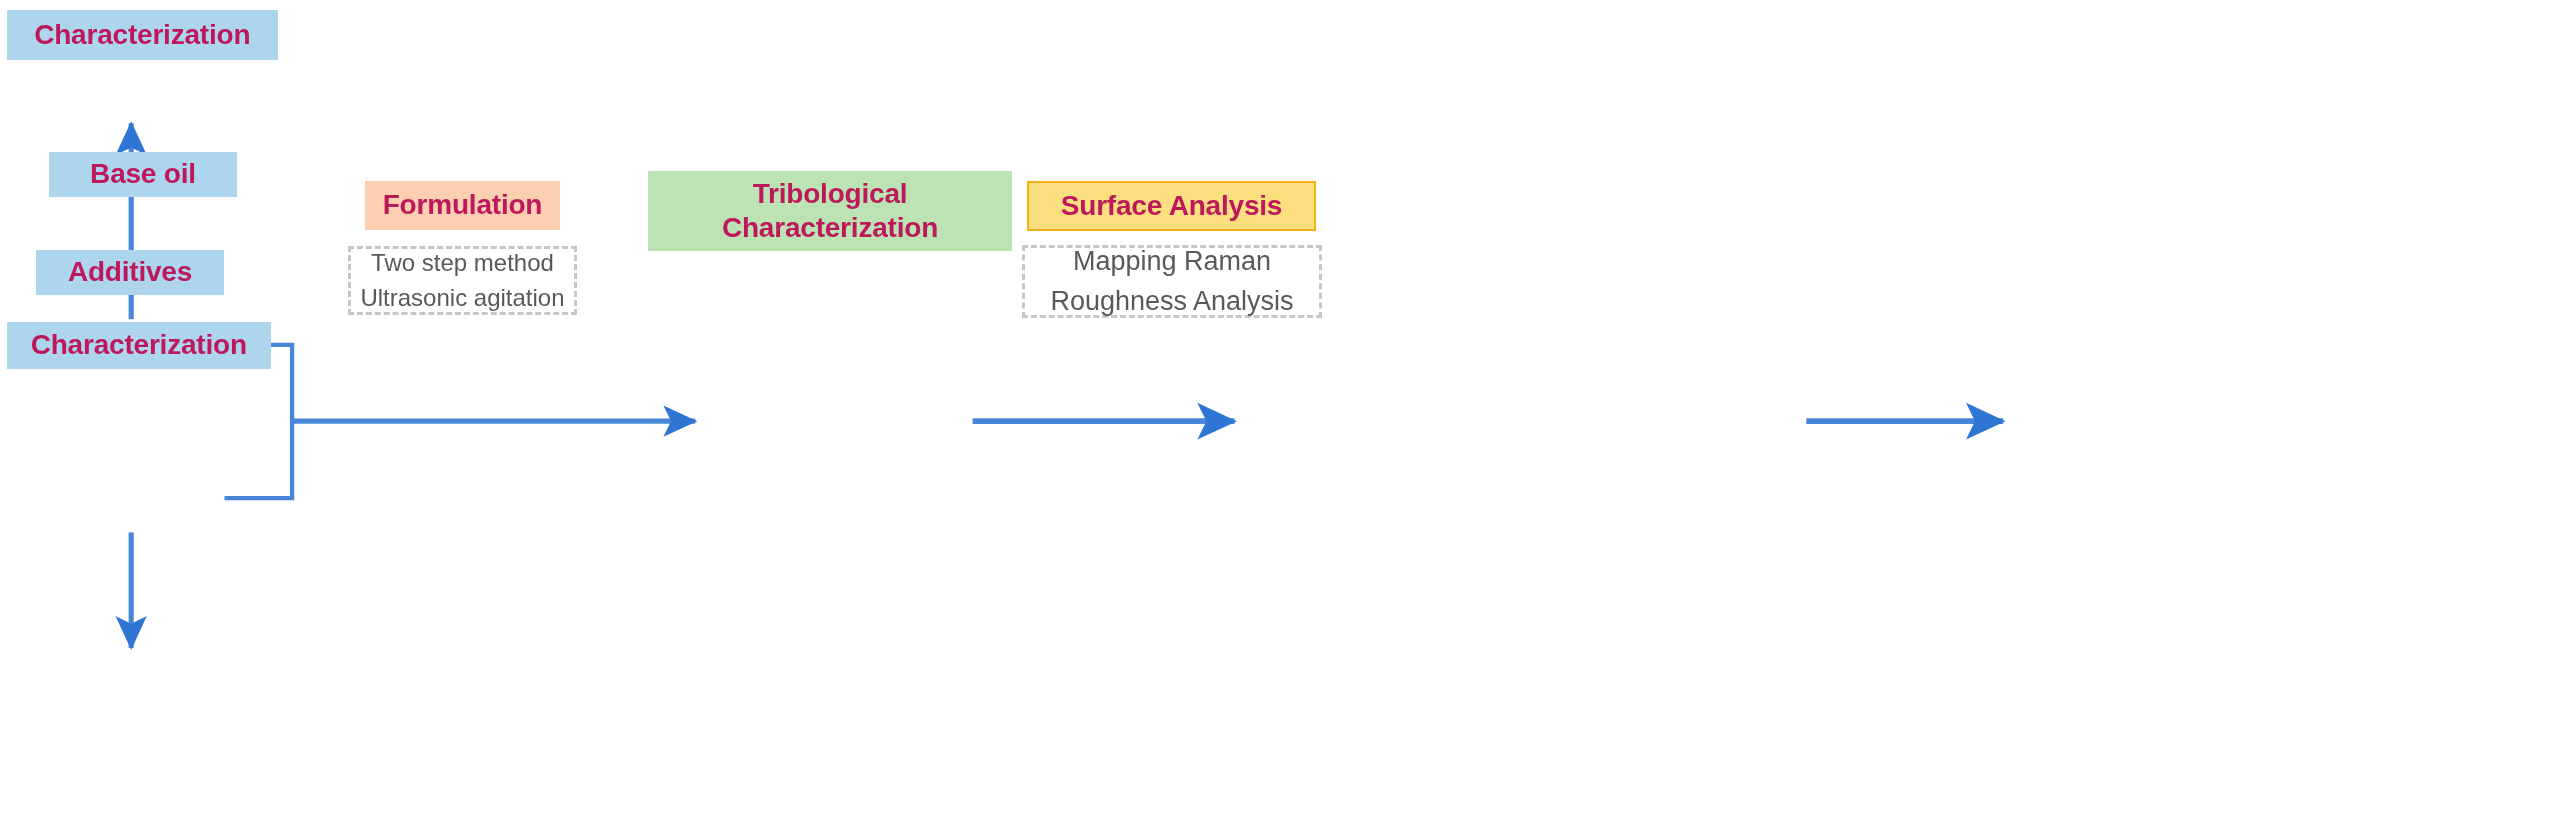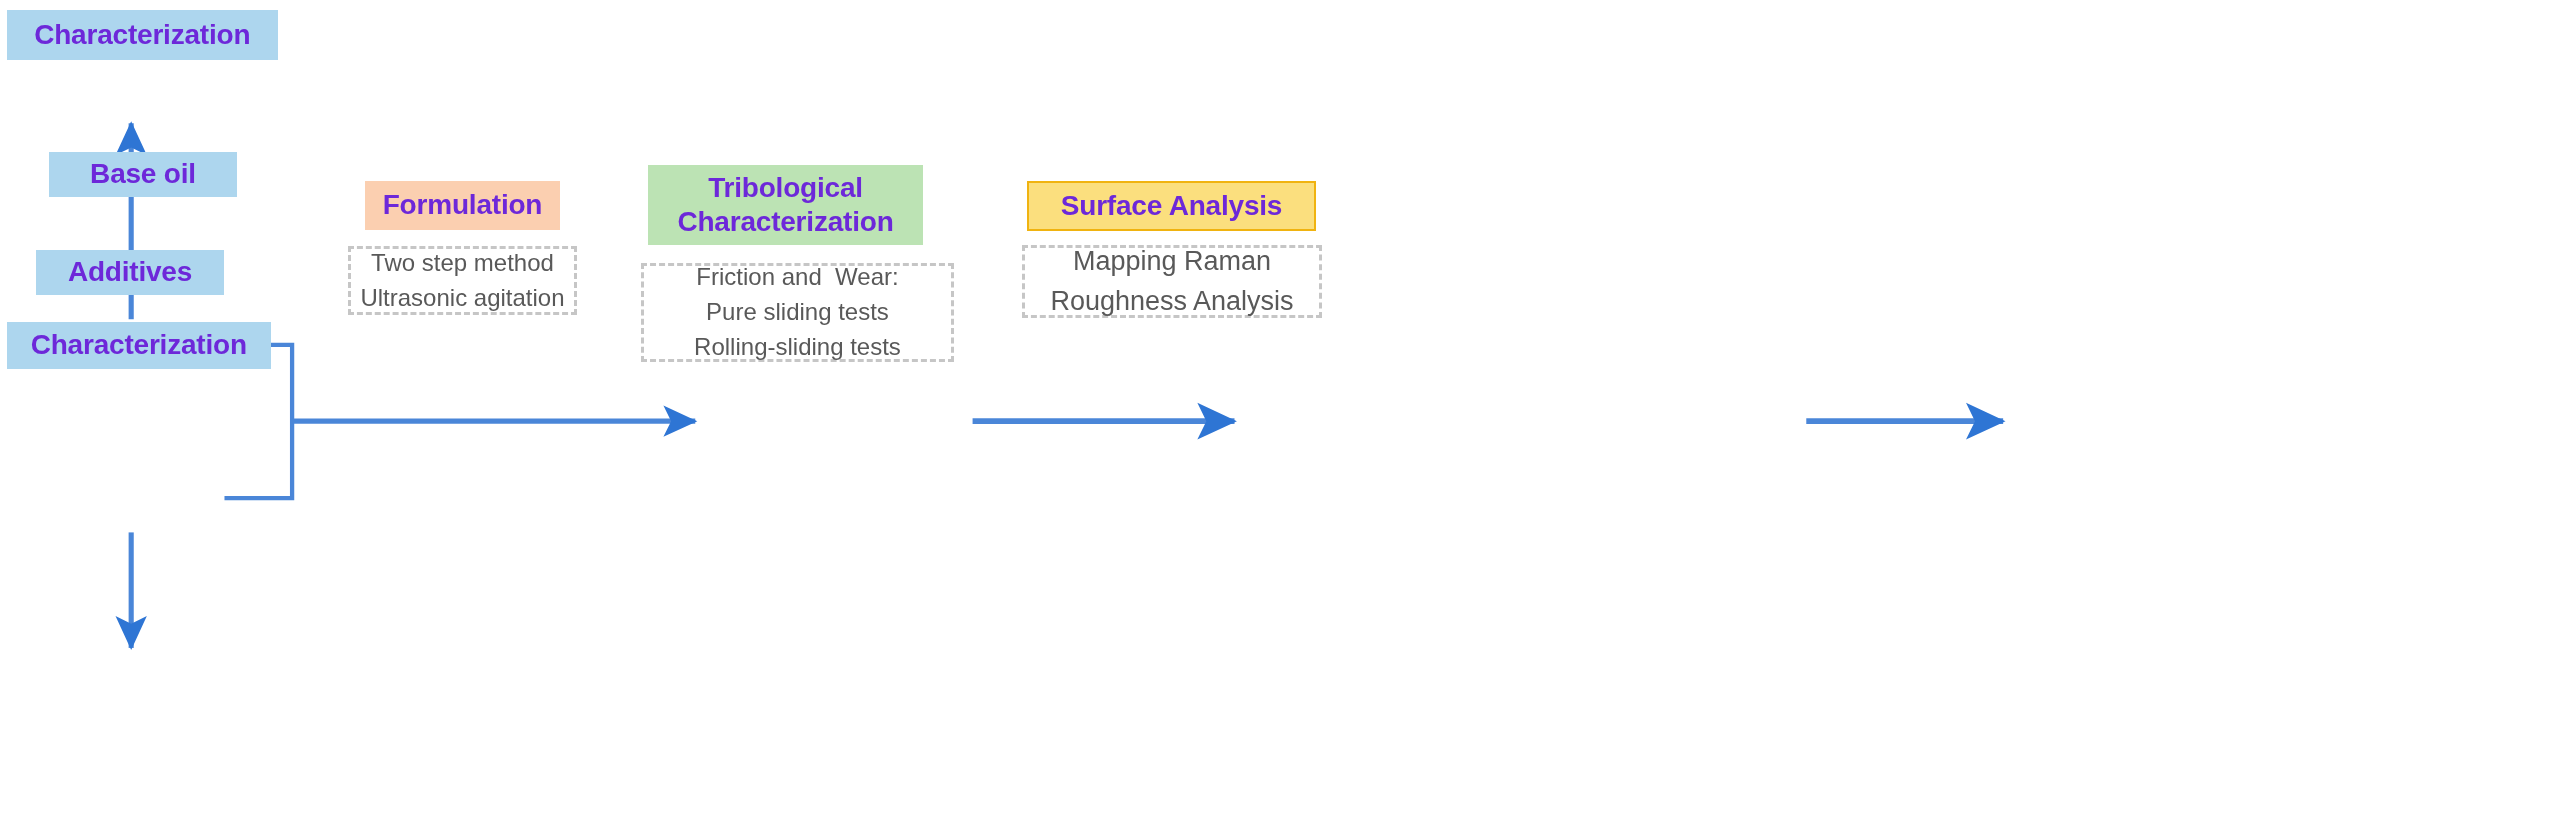--- a/index.html
+++ b/index.html
@@ -21,21 +21,21 @@
 
   
   .node {
     position: absolute;
     box-sizing: border-box;
     display: flex;
     align-items: center;
     justify-content: center;
     text-align: center;
     font-weight: bold;
-    color: #6d28d9;
+    color: #be185d;
     line-height: 1.22;
     letter-spacing: -0.2px;
   }
   .node.blue   { background: #ADD6EE; }
   .node.peach  { background: #FBCFB0; }
   .node.green  { background: #BCE3B4; }
   .node.yellow { background: #FBDF7E; border: 2.6px solid #F0B310; }
 
   
   .detail {
@@ -117,30 +117,25 @@
 
   <div class="node peach" style="left:365px; top:181px; width:195px; height:49px; font-size:28px;">
     <span>Formulation</span>
   </div>
 
   <div class="detail" style="left:348px; top:246px; width:229px; height:69px; font-size:24px;">
     <span class="line">Two step method</span>
     <span class="line">Ultrasonic agitation</span>
   </div>
 
-  <div class="node green" style="left:648px; top:165px; width:275px; height:80px; font-size:28px; flex-direction:column;">
+  <div class="node green" style="left:648px; top:171px; width:364px; height:80px; font-size:28px; flex-direction:column;">
     <span>Tribological</span>
     <span>Characterization</span>
   </div>
 
-  <div class="detail" style="left:641px; top:263px; width:313px; height:99px; font-size:24px;">
-    <span class="line">Friction and  Wear:</span>
-    <span class="line">Pure sliding tests</span>
-    <span class="line">Rolling-sliding tests</span>
-  </div>
 
   <div class="node yellow" style="left:1027px; top:181px; width:289px; height:50px; font-size:28px;">
     <span>Surface Analysis</span>
   </div>
 
   <div class="detail" style="left:1022px; top:245px; width:300px; height:73px; font-size:27px;">
     <span class="line">Mapping Raman</span>
     <span class="line">Roughness Analysis</span>
   </div>
 

